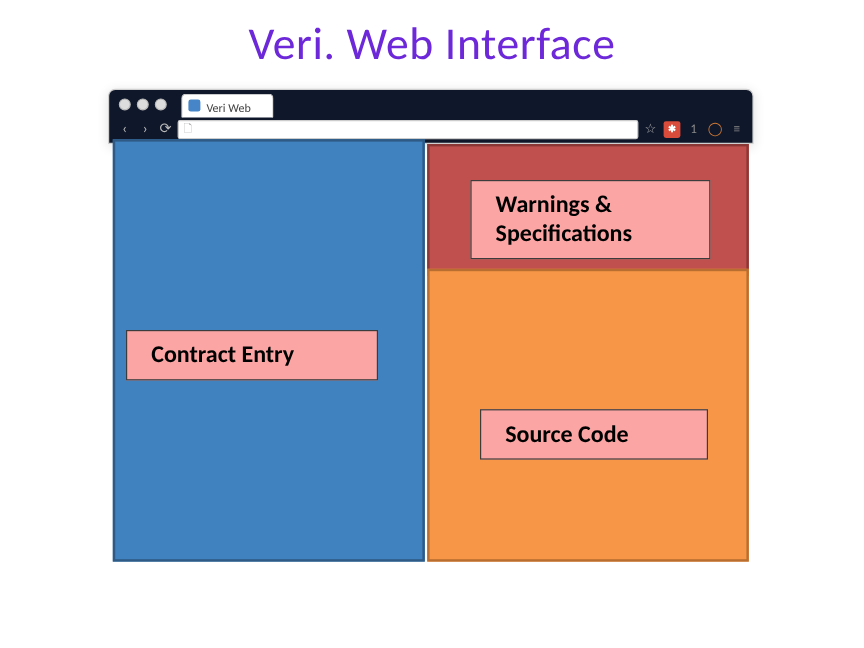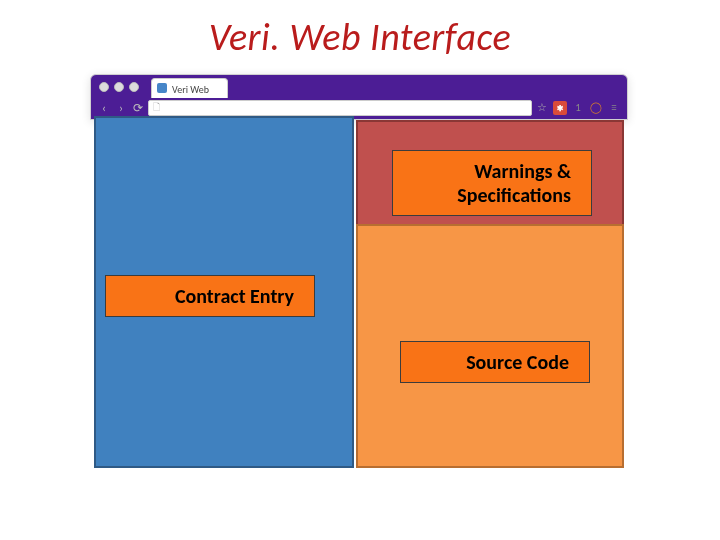--- a/index.html
+++ b/index.html
@@ -1,39 +1,39 @@
 <!DOCTYPE html>
 <html><head>
 <meta charset="utf-8">
 <style>
   * { box-sizing: border-box; margin: 0; padding: 0; }
   html, body { width: 720px; height: 540px; font-family: Calibri, Arial, sans-serif; background: #fff; }
   .slide { width: 720px; height: 540px; position: relative; }
-  .title { text-align: center; font-size: 38px; font-weight: 400; color: #b91c1c; padding-top: 14px; padding-bottom: 8px; letter-spacing: 0.5px; font-style: italic; }
-  .browser { position: absolute; left: 90px; top: 74px; width: 538px; height: 46px; background: #4c1d95; border: 1px solid #d0d0d0; border-radius: 6px 6px 0 0; box-shadow: 0 2px 10px rgba(0,0,0,0.12); }
+  .title { text-align: center; font-size: 38px; font-weight: 400; color: #6d28d9; padding-top: 14px; padding-bottom: 8px; letter-spacing: 0.5px; }
+  .browser { position: absolute; left: 90px; top: 74px; width: 538px; height: 46px; background: #0f172a; border: 1px solid #d0d0d0; border-radius: 6px 6px 0 0; box-shadow: 0 2px 10px rgba(0,0,0,0.12); }
   .traffic { position: absolute; left: 8px; top: 7px; display: flex; gap: 5px; }
   .tl { width: 10px; height: 10px; border-radius: 50%; background: #ddd; border: 1px solid #bbb; }
   .tab { position: absolute; left: 60px; top: 3px; height: 20px; background: #fff; border: 1px solid #ccc; border-bottom: none; border-radius: 4px 4px 0 0; padding: 1px 18px 0 20px; font-size: 10px; color: #444; display: flex; align-items: center; }
   .tab::before { content: ''; position: absolute; left: 5px; top: 4px; width: 10px; height: 10px; background: #4686c8; border-radius: 2px; }
   .addrrow { position: absolute; left: 6px; top: 24px; right: 6px; height: 18px; display: flex; align-items: center; gap: 3px; }
   .navbtn { width: 14px; height: 14px; color: #bbb; font-size: 12px; text-align: center; line-height: 14px; }
   .addrbar { flex: 1; height: 16px; background: #fff; border: 1px solid #ccc; border-radius: 2px; font-size: 9px; color: #888; padding: 1px 4px; display: flex; align-items: center; overflow: hidden; white-space: nowrap; }
   .addricons { display: flex; gap: 4px; align-items: center; }
   .ai { width: 14px; height: 14px; font-size: 11px; text-align: center; line-height: 14px; }
   .star { color: #aaa; }
   .redblock { background: #d94b3a; color: #fff; font-size: 8px; font-weight: bold; border-radius: 2px; }
   .shield { color: #c73; }
   .menu { color: #888; }
 
   .panels { position: absolute; left: 94px; top: 116px; width: 530px; height: 350px; }
   .panel-left { position: absolute; left: 0; top: 0; width: 260px; height: 352px; background: #4081bf; border: 2px solid #2f5a85; display: flex; align-items: center; justify-content: center; }
   .panel-topright { position: absolute; left: 262px; top: 4px; width: 268px; height: 110px; background: #c0504e; border: 2px solid #8a3735; display: flex; align-items: center; justify-content: center; }
   .panel-bottomright { position: absolute; left: 262px; top: 108px; width: 268px; height: 244px; background: #f79646; border: 2px solid #b86e30; display: flex; align-items: center; justify-content: center; }
 
-  .label-box { background: #f97316; border: 1.5px solid #3c3c3c; padding: 8px 20px; font-size: 20px; font-weight: 700; color: #000; text-align: right; line-height: 1.2; }
+  .label-box { background: #fca5a5; border: 1.5px solid #3c3c3c; padding: 8px 20px; font-size: 20px; font-weight: 700; color: #000; text-align: left; line-height: 1.2; }
   .label-left { position: absolute; left: 105px; top: 275px; width: 210px; }
   .label-tr { position: absolute; left: 392px; top: 150px; width: 200px; }
   .label-br { position: absolute; left: 400px; top: 341px; width: 190px; }
 </style>
 </head>
 <body>
 
 <div class="slide">
   <div class="title">Veri. Web Interface</div>
 

